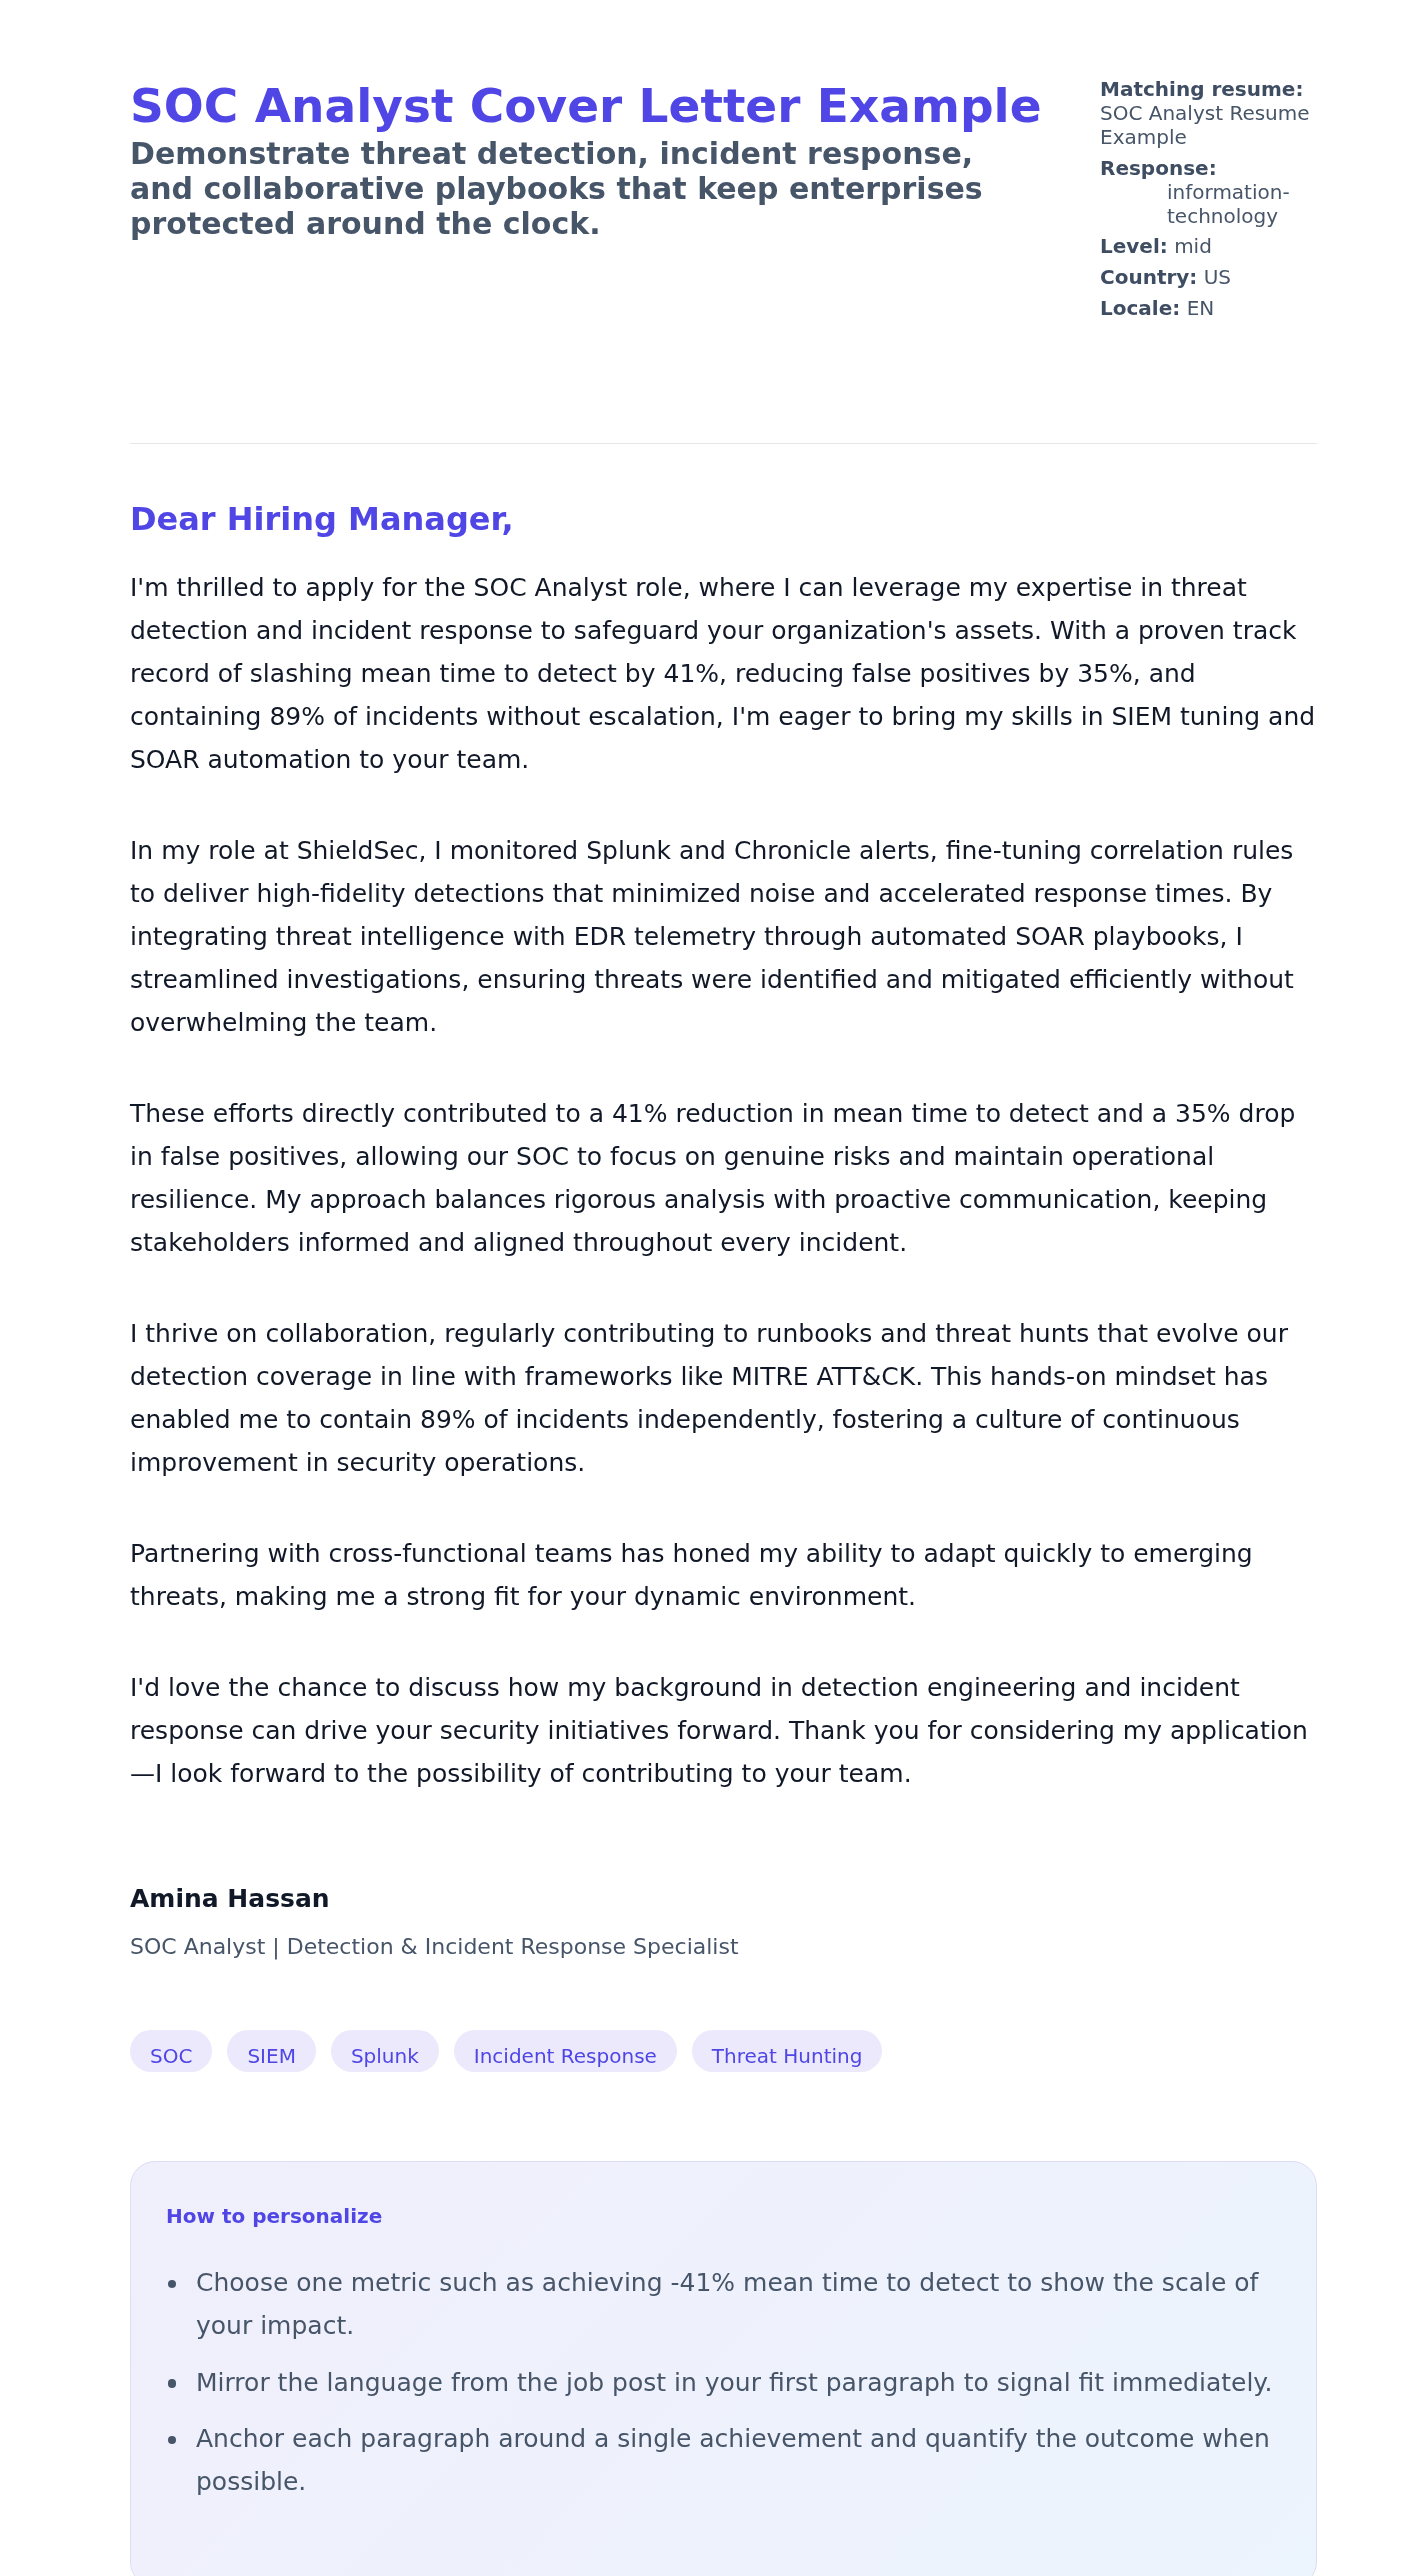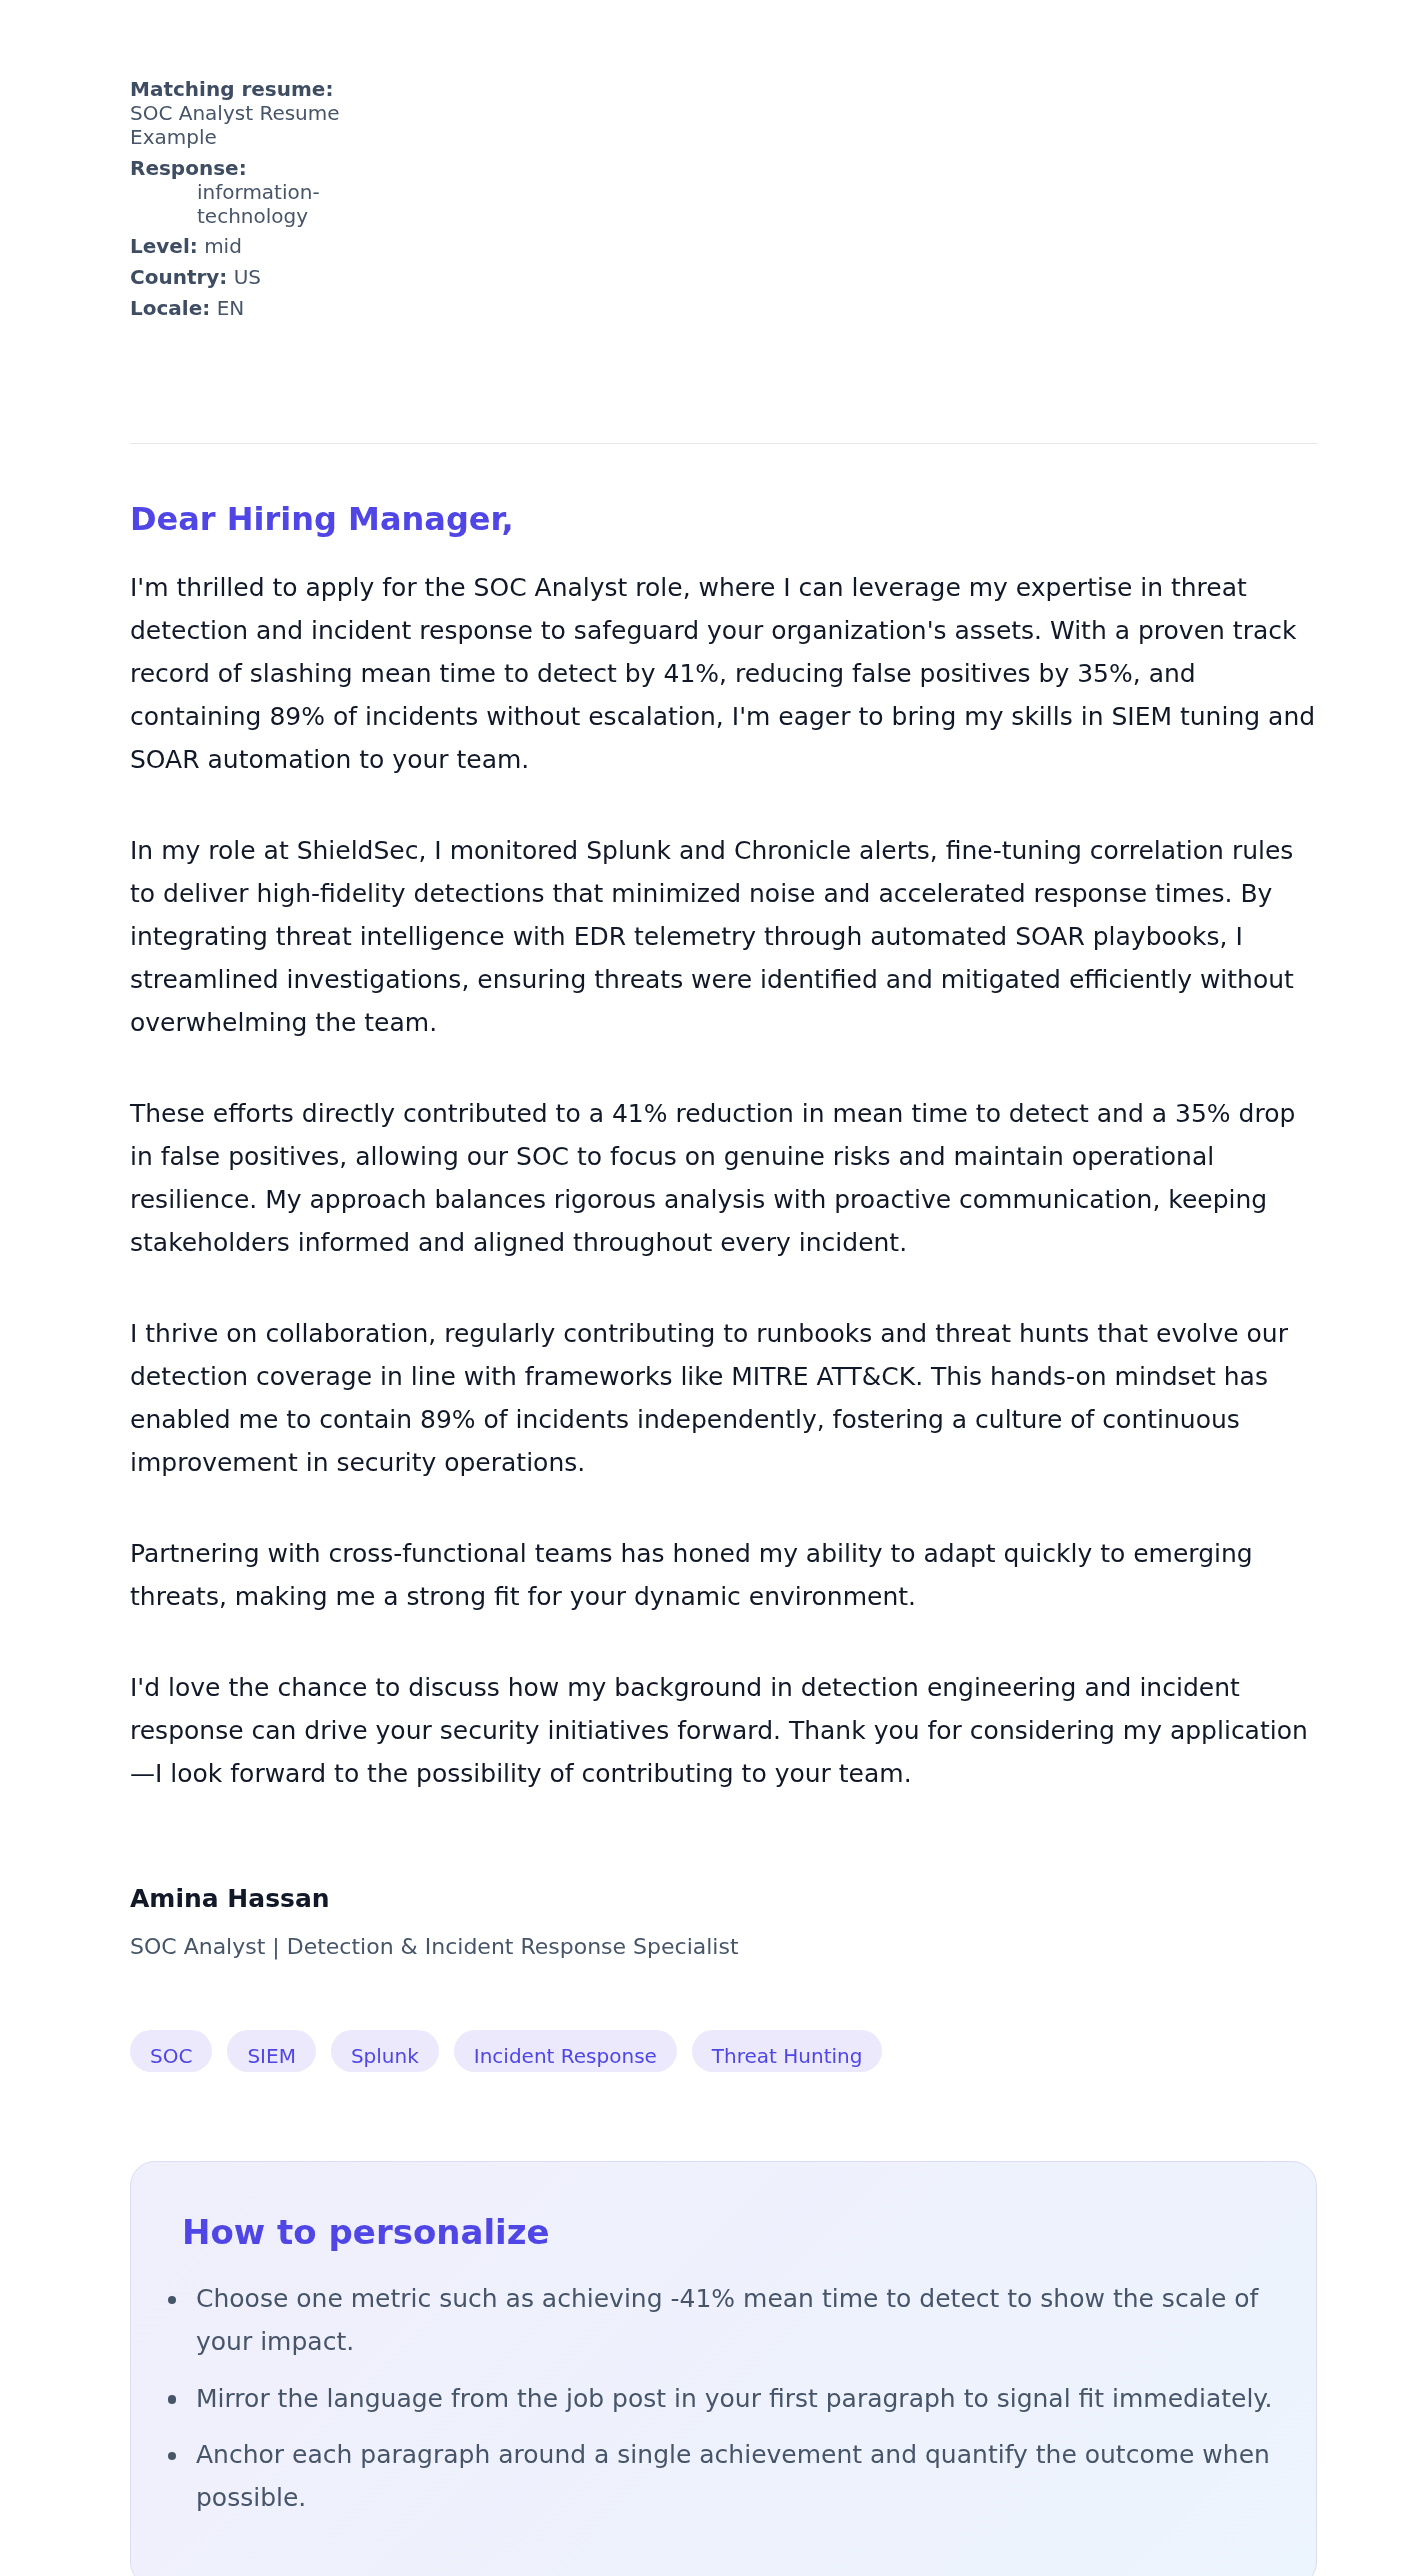--- a/index.html
+++ b/index.html
@@ -99,22 +99,22 @@
       margin-top: 89px;
       border: 1.7px solid #dcdcf5;
       border-radius: 25px;
       background: linear-gradient(135deg, #f0effc 0%, #ecf4fd 100%);
       padding: 37px 35px 33px 35px;
       box-sizing: border-box;
       width: 1187px;
       height: 426px;
     }
     .tip-title {
-      margin: 16px;
-      font-size: 34px;
+      margin: 0;
+      font-size: 20px;
       line-height: 35px;
       font-weight: bold;
       color: #4f46e5;
     }
     .tip-list {
       margin: 27px 0 0 0;
       padding: 0 0 0 30px;
       list-style: none;
     }
     .tip-item {
@@ -134,20 +134,24 @@
       border-radius: 50%;
       background: #475569;
     }
   </style>
 </head>
 <body>
 
 <div class="page">
 
   <header class="header">
+    <div class="header-left">
+      <h1 class="title">SOC Analyst Cover Letter Example</h1>
+      <h2 class="subtitle">Demonstrate threat detection, incident response, and collaborative playbooks that keep enterprises protected around the clock.</h2>
+    </div>
     <aside class="meta">
       <div class="meta-row">
         <div class="k">Matching resume:</div>
         <div>SOC Analyst Resume Example</div>
       </div>
       <div class="meta-row">
         <div class="k">Response:</div>
         <div style="padding-left:67px;">information-technology</div>
       </div>
       <div class="meta-row">

